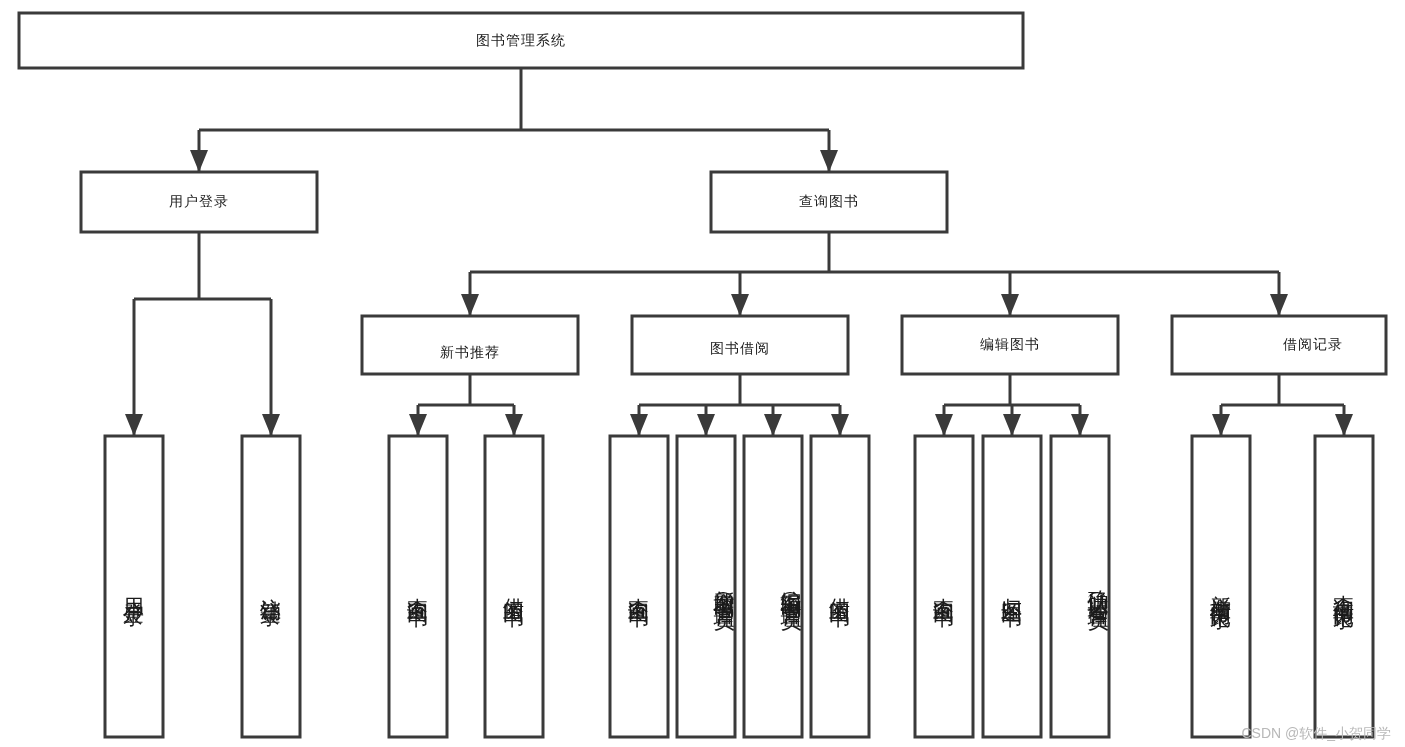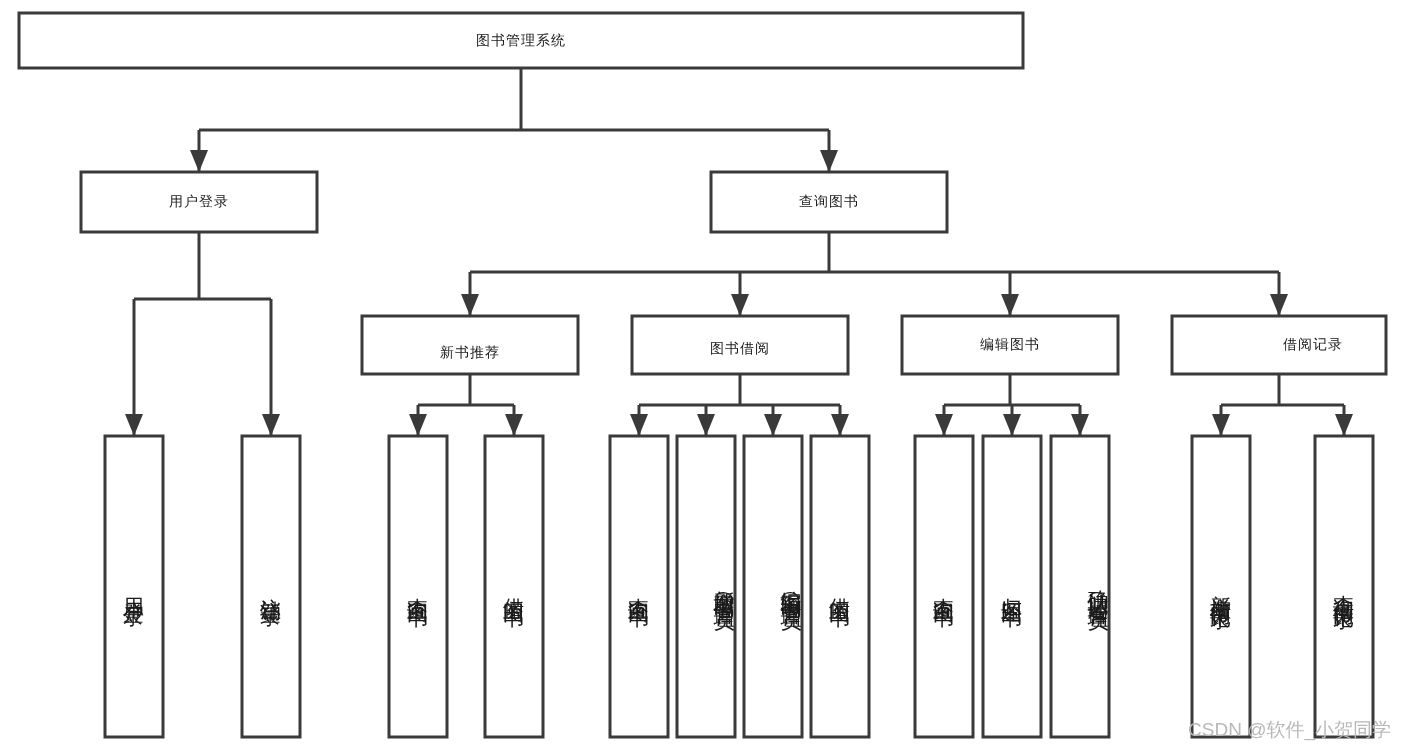--- a/index.html
+++ b/index.html
@@ -66,21 +66,21 @@
     justify-content: center;
     pointer-events: none;
   }
   .v-label.centered {
     align-items: center;
   }
   .watermark {
     position: absolute;
     right: 14px;
     bottom: 4px;
-    font-size: 19px;
+    font-size: 14px;
     color: #b8b8b8;
     white-space: nowrap;
     pointer-events: none;
   }
 </style>
 </head>
 <body>
 
 <div id="diagram-root">
 

